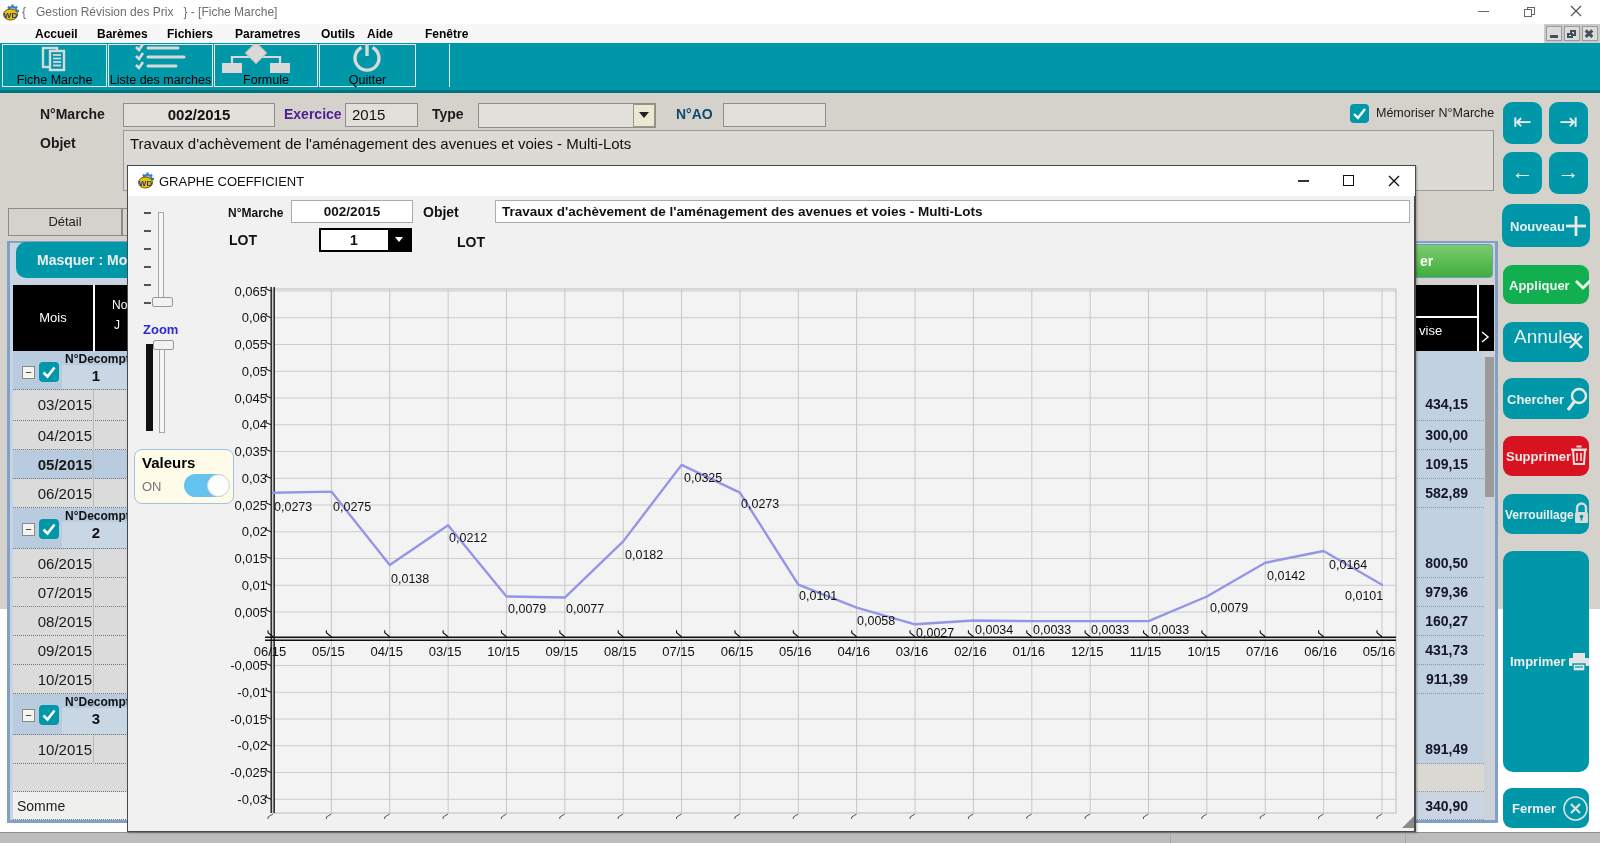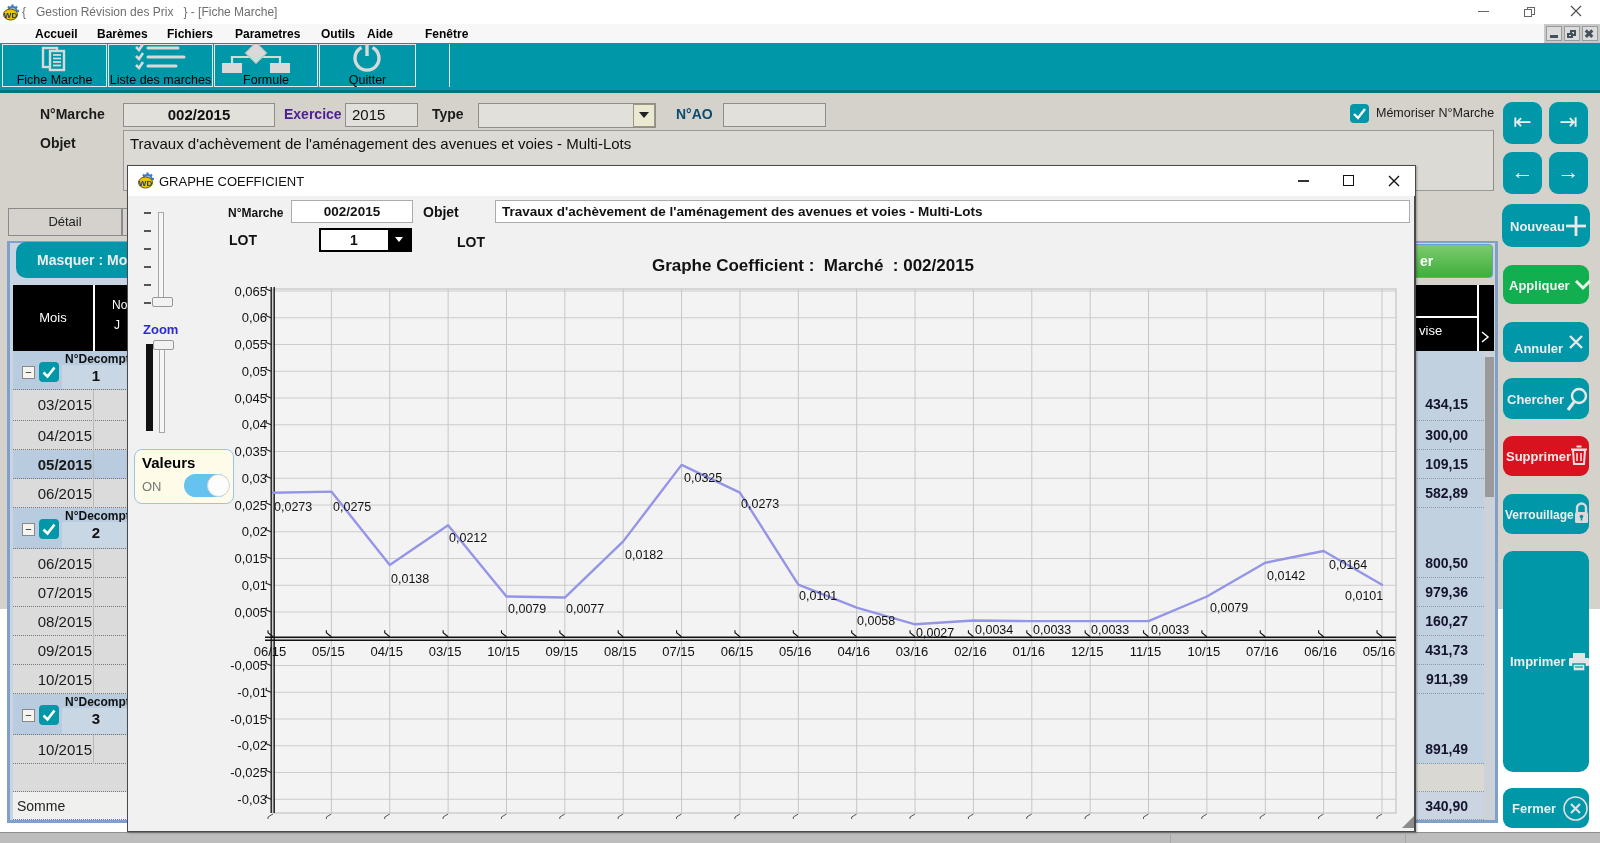--- a/index.html
+++ b/index.html
@@ -227,21 +227,21 @@
 <svg class="abs" style="left:1564px;top:214px" width="24" height="24">
       <line x1="12" y1="2" x2="12" y2="22" stroke="#E8E8E8" stroke-width="2.8"></line>
       <line x1="2" y1="12" x2="22" y2="12" stroke="#E8E8E8" stroke-width="2.8"></line>
     </svg>
 <div class="abs" style="left:1503px;top:265px;width:86px;height:39px;background:#12AF50;border-radius:9px"></div>
 <div class="abs" style="left:1509px;top:278px;font-size:13px;font-weight:bold;color:#F2F2F2">Appliquer</div>
 <svg class="abs" style="left:1574px;top:279px" width="18" height="13">
       <path d="M2,2 L9,9 L16,2" stroke="#E8F5E8" stroke-width="3" fill="none"></path>
     </svg>
 <div class="abs" style="left:1503px;top:322px;width:86px;height:40px;background:#0098A8;border-radius:9px"></div>
-<div class="abs" style="left:1514px;top:341px;font-size:13px;font-weight:bold;color:#EDEDED">Annuler</div>
+<div class="abs" style="left:1514px;top:326px;font-size:19px;font-weight:normal;color:#EDEDED">Annuler</div>
 <svg class="abs" style="left:1568px;top:334px" width="16" height="16">
       <path d="M2,2 L14,14 M14,2 L2,14" stroke="#E8E8E8" stroke-width="2.4"></path>
     </svg>
 <div class="abs" style="left:1503px;top:378px;width:86px;height:41px;background:#0098A8;border-radius:9px"></div>
 <div class="abs" style="left:1507px;top:392px;font-size:13px;font-weight:bold;color:#EDEDED">Chercher</div>
 <svg class="abs" style="left:1563px;top:386px" width="26" height="28">
       <circle cx="16" cy="10" r="7" stroke="#E8E8E8" stroke-width="2.4" fill="none"></circle>
       <line x1="11" y1="16" x2="5" y2="24" stroke="#E8E8E8" stroke-width="3.2"></line>
     </svg>
 <div class="abs" style="left:1503px;top:436px;width:86px;height:40px;background:#D8131F;border-radius:9px"></div>
@@ -301,21 +301,20 @@
 <div class="abs" style="left:100px;top:40px;font-size:12px;font-weight:bold;color:#111">N°Marche</div>
 <div class="abs" style="left:163px;top:34px;width:122px;height:23px;background:#fff;border:1px solid #ABABAB;text-align:center;font-size:13.5px;font-weight:bold;line-height:21px;color:#111">002/2015</div>
 <div class="abs" style="left:295px;top:38px;font-size:14px;font-weight:bold;color:#111">Objet</div>
 <div class="abs" style="left:367px;top:34px;width:915px;height:23px;background:#fff;border:1px solid #ABABAB;font-size:13.5px;font-weight:bold;line-height:21px;color:#111;padding-left:6px">Travaux d'achèvement de l'aménagement des avenues et voies - Multi-Lots</div>
 <div class="abs" style="left:101px;top:66px;font-size:14px;font-weight:bold;color:#111">LOT</div>
 <div class="abs" style="left:191px;top:62px;width:93px;height:24px;background:#fff;border:2px solid #000"></div>
 <div class="abs" style="left:191px;top:66px;width:70px;text-align:center;font-size:14px;font-weight:bold;color:#111">1</div>
 <div class="abs" style="left:260px;top:64px;width:22px;height:20px;background:#000"></div>
 <div class="abs" style="left:267px;top:71px;width:0;height:0;border-left:4px solid transparent;border-right:4px solid transparent;border-top:5px solid #fff"></div>
 <div class="abs" style="left:329px;top:68px;font-size:14px;font-weight:bold;color:#111">LOT</div>
-<div class="abs" style="left:335px;top:90px;width:700px;text-align:center;font-size:17px;font-weight:bold;color:#111">Graphe Coefficient :&nbsp; Marché&nbsp; : 002/2015</div>
 <div class="abs" style="left:16px;top:46px;width:7px;height:2px;background:#555"></div>
 <div class="abs" style="left:16px;top:64px;width:7px;height:2px;background:#555"></div>
 <div class="abs" style="left:16px;top:82px;width:7px;height:2px;background:#555"></div>
 <div class="abs" style="left:16px;top:100px;width:7px;height:2px;background:#555"></div>
 <div class="abs" style="left:16px;top:118px;width:7px;height:2px;background:#555"></div>
 <div class="abs" style="left:16px;top:136px;width:7px;height:2px;background:#555"></div>
 <div class="abs" style="left:30px;top:46px;width:6px;height:92px;background:#F6F6F6;border:1px solid #A8A8A8"></div>
 <div class="abs" style="left:24px;top:131px;width:21px;height:10px;background:#F2F2F2;border:1px solid #999;border-radius:2px"></div>
 <div class="abs" style="left:15px;top:156px;font-size:13px;font-weight:bold;color:#2A2AD4">Zoom</div>
 <div class="abs" style="left:18px;top:178px;width:7px;height:87px;background:#111"></div>

